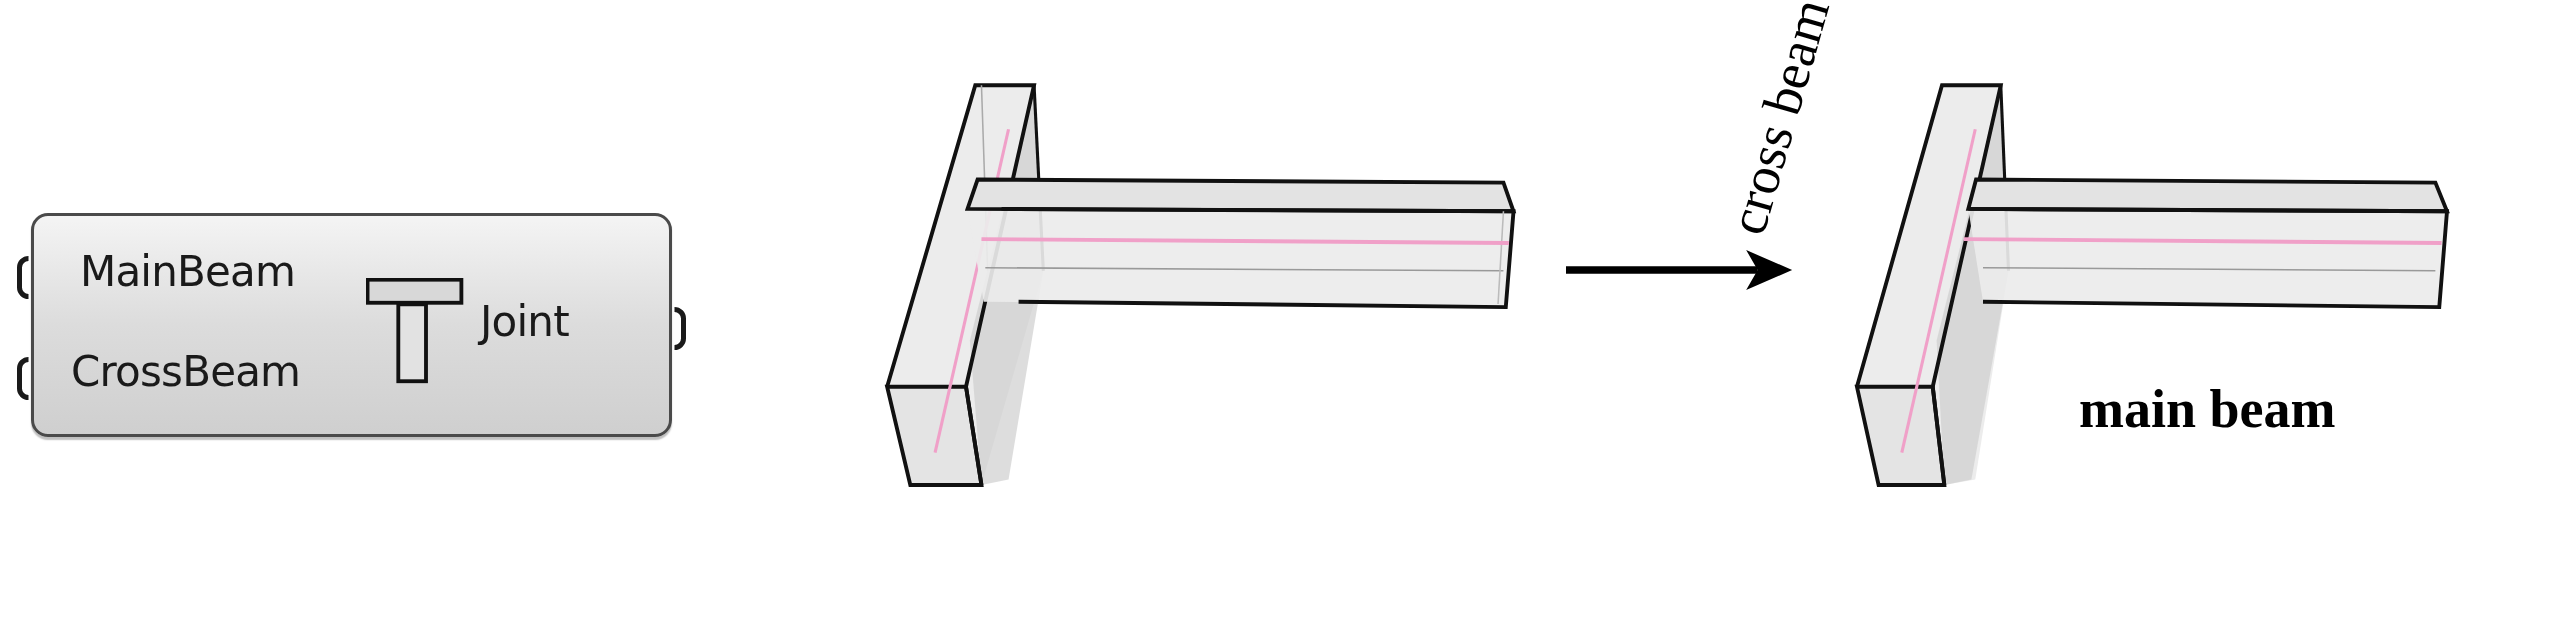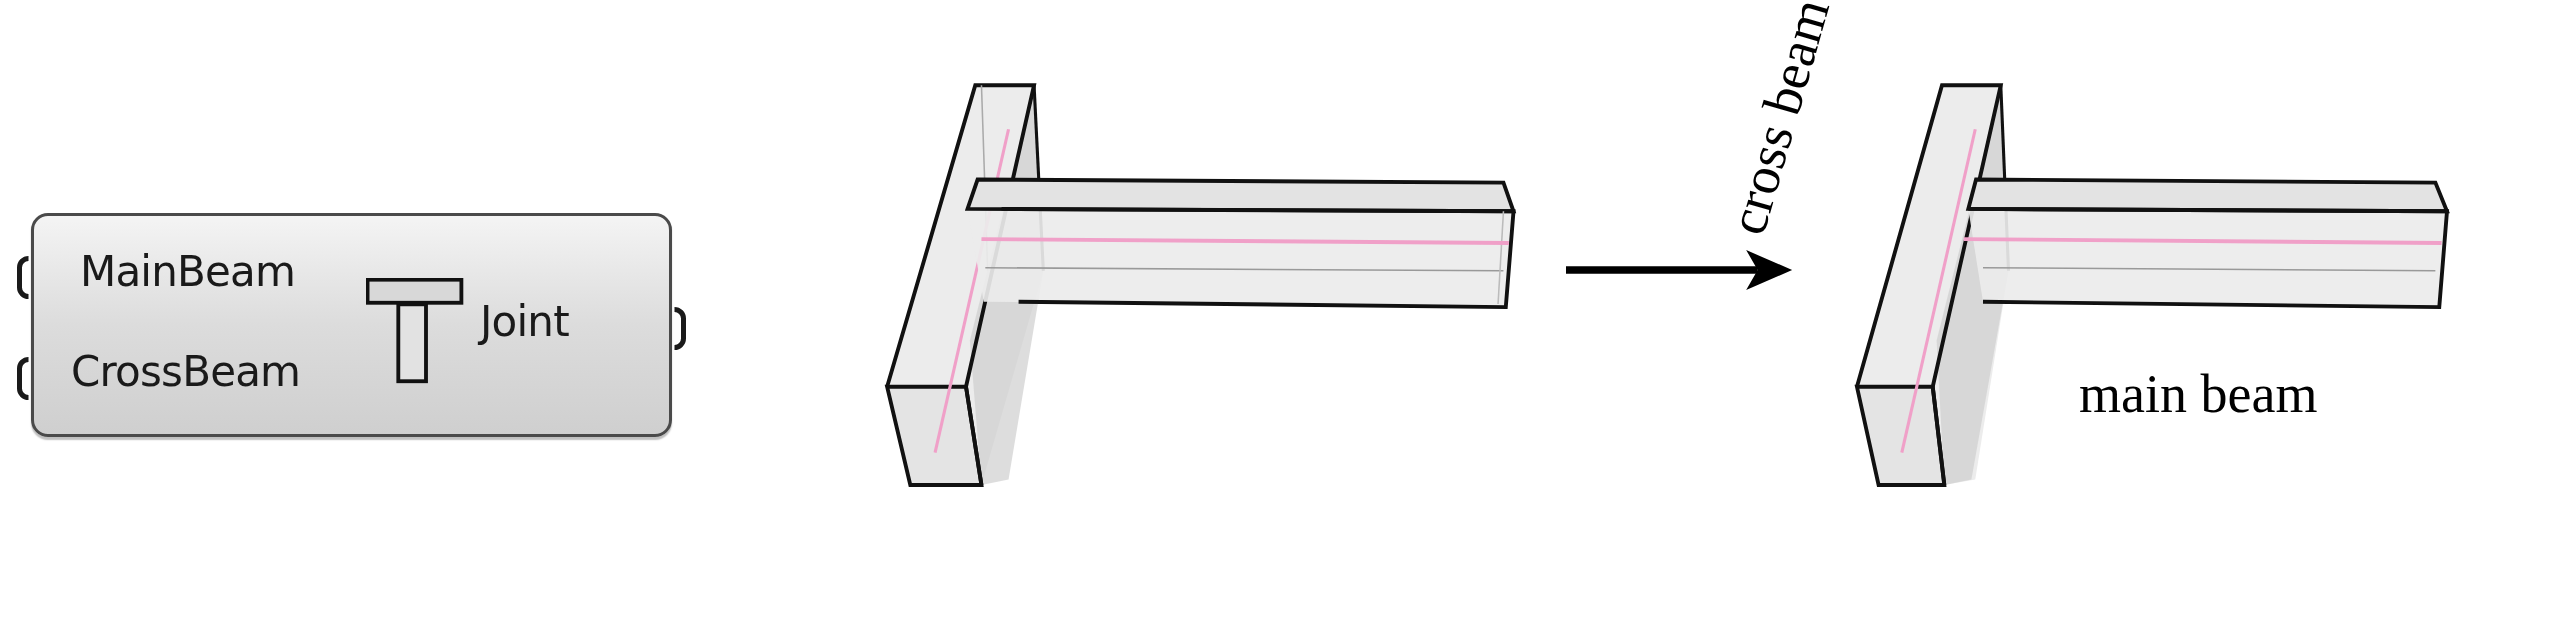--- a/index.html
+++ b/index.html
@@ -85,14 +85,14 @@
   <g>
     <polygon points="215,152 810,156 825,193 815,317 225,310 206,190" fill="#ebebeb" opacity="0.92"></polygon>
     <polygon points="216,152 810,156 825,193 206,190" fill="#e3e3e3" stroke="#111" stroke-width="5"></polygon>
     <polyline points="206,190 825,193 815,317 225,310" fill="none" stroke="#111" stroke-width="5"></polyline>
     <line x1="225" y1="266" x2="810" y2="270" stroke="#999" stroke-width="2"></line>
     <line x1="200" y1="229" x2="818" y2="234" stroke="#f0a0c8" stroke-width="5"></line>
   </g>
 </svg>
 
 <span class="label-serif" style="left:1716px; top:224px; transform: rotate(-74deg); transform-origin: left top;">cross beam</span>
-<span class="label-serif" style="left:2079px; top:363px;">main beam</span>
+<span class="label-serif" style="left:2079px; top:378px;font-weight:bold;">main beam</span>
 
 
 </body></html>

